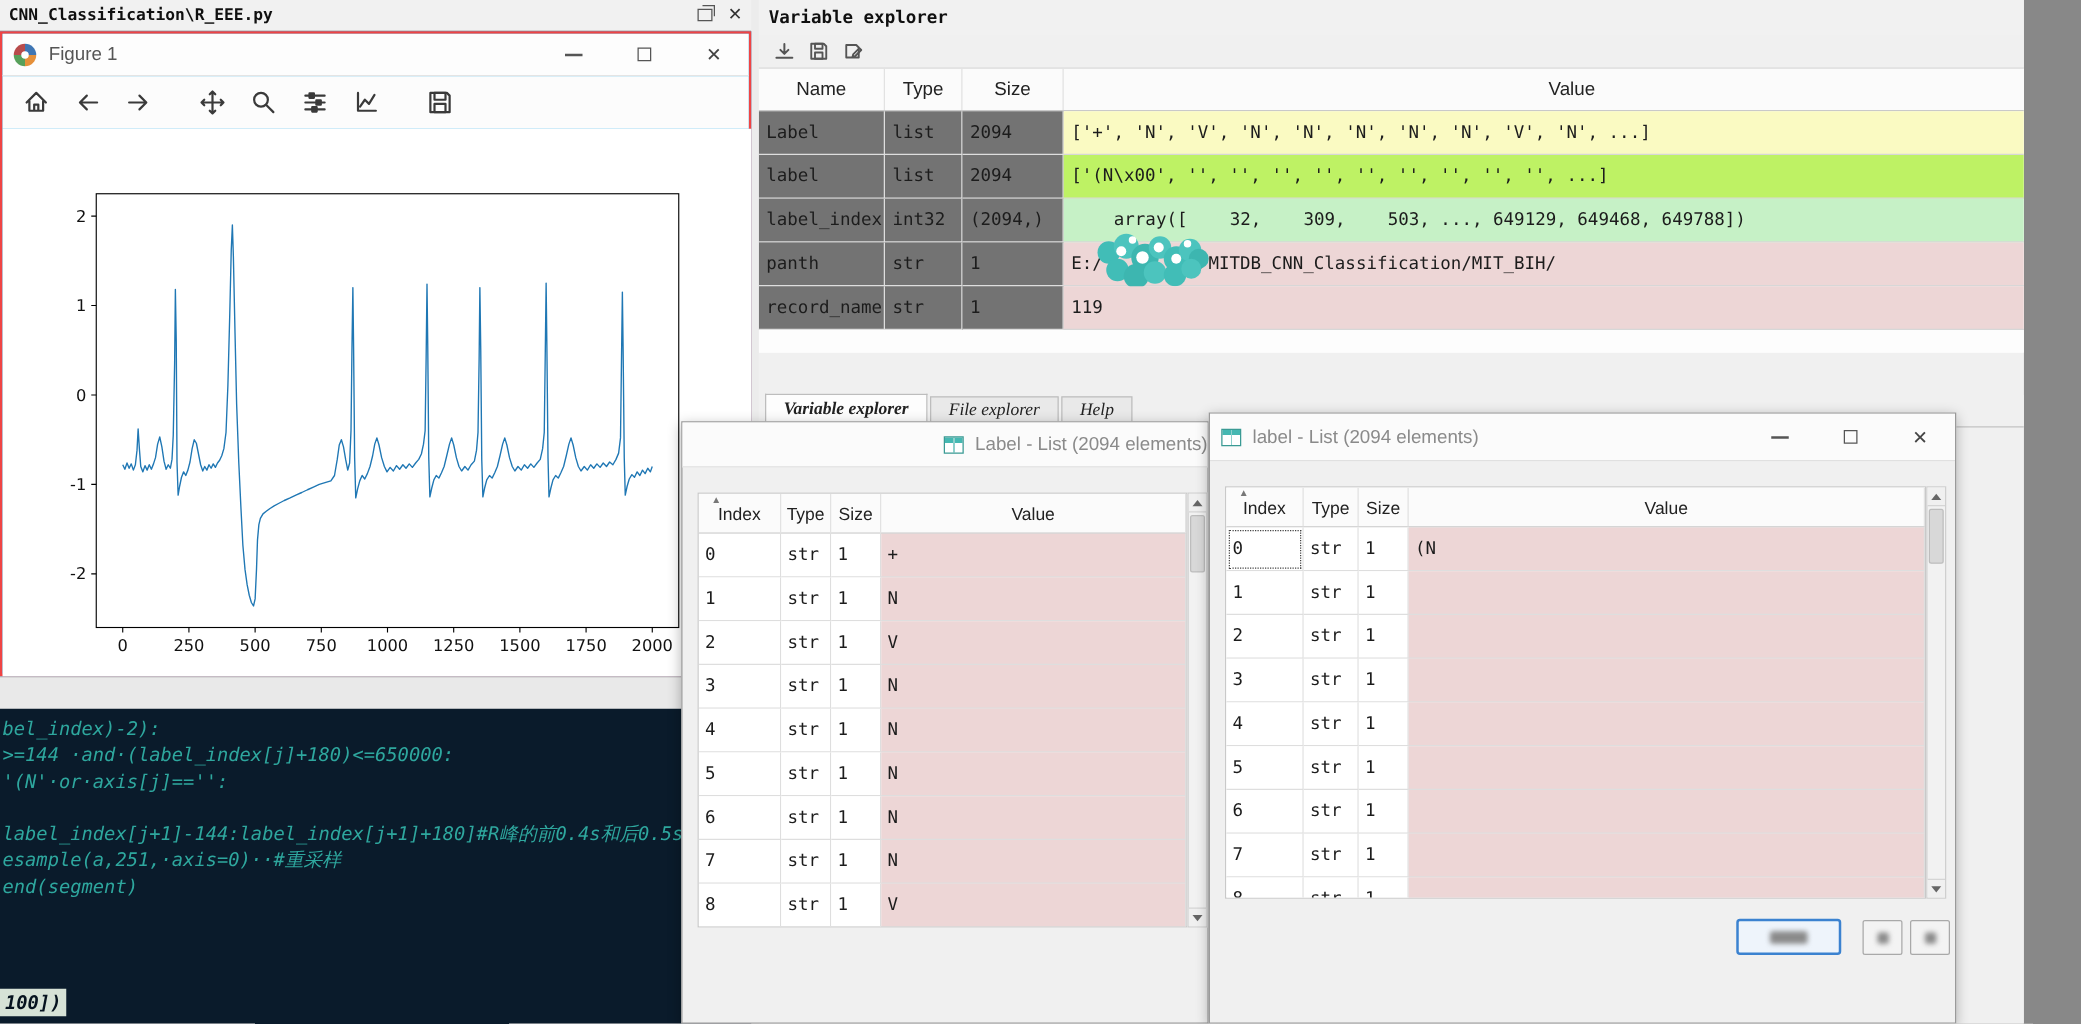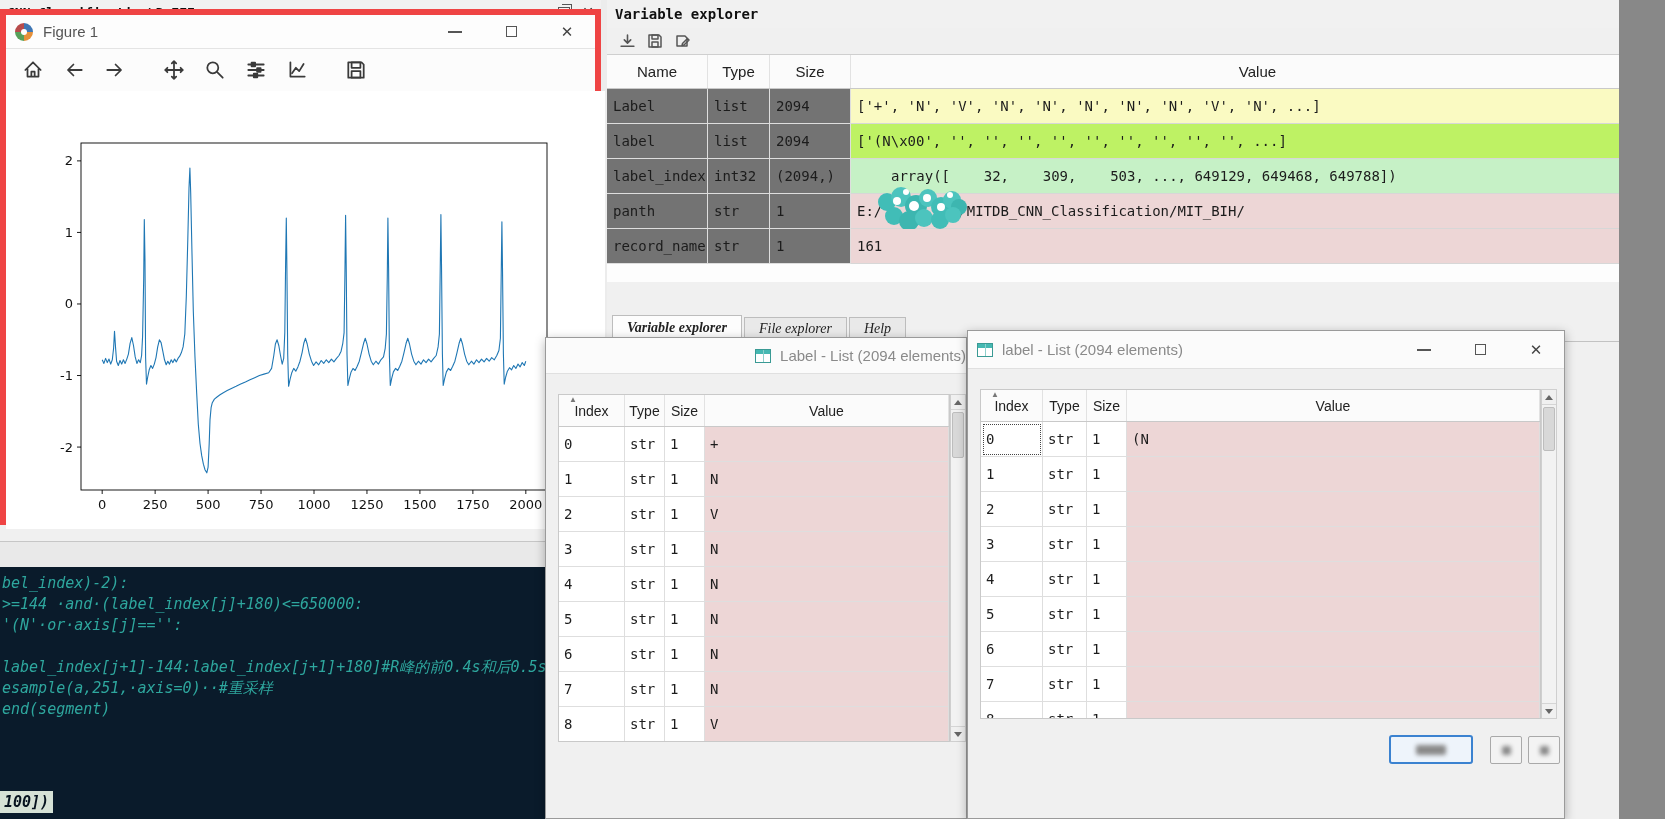--- a/index.html
+++ b/index.html
@@ -14,21 +14,21 @@
   .pane-close{font:14px "DejaVu Sans",sans-serif;color:#333;line-height:1;cursor:default;}
   .left-gap{position:absolute;left:0;top:541px;width:601px;height:26px;background:#e9e9e9;border-top:1px solid #c6c6c6;z-index:1;}
   .splitter{position:absolute;left:601px;top:0;width:6px;height:819px;background:#ececec;z-index:1;}
 
   
   .console{position:absolute;left:0;top:567px;width:601px;height:252px;background:#0a1b2b;z-index:2;padding:6px 0 0 2px;overflow:hidden;}
   .console-line{font:italic 15px "DejaVu Sans Mono",monospace;color:#2ea79e;line-height:21px;white-space:pre;}
   .console-selection{position:absolute;left:0;top:224px;height:22px;padding:0 4px;background:#d6e2d6;color:#06131f;font:italic bold 15px "DejaVu Sans Mono",monospace;line-height:22px;white-space:pre;}
 
   
-  .figure-window{position:absolute;left:0;top:9px;width:601px;height:516px;background:#0ea5e9;border:6px solid #ef4444;z-index:3;}
+  .figure-window{position:absolute;left:0;top:25px;width:601px;height:516px;background:#0ea5e9;border:2px solid #ef4444;z-index:3;}
   .fig-titlebar{height:34px;background:#fdfdfd;border-bottom:1px solid #e4e4e4;display:flex;align-items:center;padding-left:9px;}
   .mpl-logo{width:18px;height:18px;border-radius:50%;background:conic-gradient(#3f76b4 0 90deg,#e5903a 90deg 180deg,#57a05a 180deg 270deg,#b84b4b 270deg);position:relative;margin-right:10px;}
   .mpl-logo::after{content:"";position:absolute;left:6px;top:6px;width:6px;height:6px;border-radius:50%;background:#fff;}
   .fig-title{font-size:15px;color:#555;}
   .win-btns{margin-left:auto;display:flex;height:100%;}
   .win-btn{width:56px;height:100%;display:flex;align-items:center;justify-content:center;color:#444;font:15px "DejaVu Sans",sans-serif;}
   .wb-min{width:14px;height:2px;background:#555;display:inline-block;}
   .wb-max{width:11px;height:11px;border:1px solid #555;display:inline-block;}
   .fig-toolbar{height:42px;display:flex;align-items:center;background:#fcfcfc;padding-left:10px;}
   .mtb-btn{width:34px;height:32px;display:flex;align-items:center;justify-content:center;border-radius:3px;margin-right:7px;}
@@ -274,21 +274,21 @@
           <div class="ve-grid ve-row">
             <span class="ve-cell">panth</span>
             <span class="ve-cell">str</span>
             <span class="ve-cell">1</span>
             <span class="ve-vcell" style="background: rgb(237, 214, 214);"><span>E:/</span><span style="display: inline-block; width: 76px;"></span><span>/MITDB_CNN_Classification/MIT_BIH/</span><span class="censor-blob"><i style="left: 3px; top: 8px; width: 18px; height: 18px; background: rgb(65, 189, 183);"></i><i style="left: 16px; top: 2px; width: 20px; height: 20px; background: rgb(76, 196, 190);"></i><i style="left: 30px; top: 10px; width: 22px; height: 22px; background: rgb(61, 182, 176);"></i><i style="left: 44px; top: 4px; width: 18px; height: 18px; background: rgb(76, 196, 190);"></i><i style="left: 56px; top: 12px; width: 20px; height: 20px; background: rgb(65, 189, 183);"></i><i style="left: 68px; top: 6px; width: 18px; height: 18px; background: rgb(76, 196, 190);"></i><i style="left: 76px; top: 14px; width: 16px; height: 16px; background: rgb(61, 182, 176);"></i><i style="left: 10px; top: 22px; width: 18px; height: 18px; background: rgb(65, 189, 183);"></i><i style="left: 24px; top: 26px; width: 20px; height: 20px; background: rgb(61, 182, 176);"></i><i style="left: 40px; top: 24px; width: 18px; height: 18px; background: rgb(76, 196, 190);"></i><i style="left: 56px; top: 26px; width: 18px; height: 18px; background: rgb(65, 189, 183);"></i><i style="left: 70px; top: 22px; width: 16px; height: 16px; background: rgb(76, 196, 190);"></i><i style="left: 18px; top: 12px; width: 8px; height: 8px; background: rgb(255, 255, 255);"></i><i style="left: 34px; top: 16px; width: 10px; height: 10px; background: rgb(255, 255, 255);"></i><i style="left: 48px; top: 9px; width: 8px; height: 8px; background: rgb(255, 255, 255);"></i><i style="left: 62px; top: 18px; width: 8px; height: 8px; background: rgb(255, 255, 255);"></i><i style="left: 28px; top: 4px; width: 6px; height: 6px; background: rgb(255, 255, 255);"></i><i style="left: 72px; top: 7px; width: 6px; height: 6px; background: rgb(255, 255, 255);"></i></span></span>
           </div>
           <div class="ve-grid ve-row">
             <span class="ve-cell">record_name</span>
             <span class="ve-cell">str</span>
             <span class="ve-cell">1</span>
-            <span class="ve-vcell" style="background: rgb(237, 214, 214);">161</span>
+            <span class="ve-vcell" style="background: rgb(237, 214, 214);">119</span>
           </div>
         </div>
       <div class="ve-filler"></div>
     </div>
 
     <div class="ve-tabs">
       <span class="tab active">Variable explorer</span>
       <span class="tab">File explorer</span>
       <span class="tab">Help</span>
     </div>

